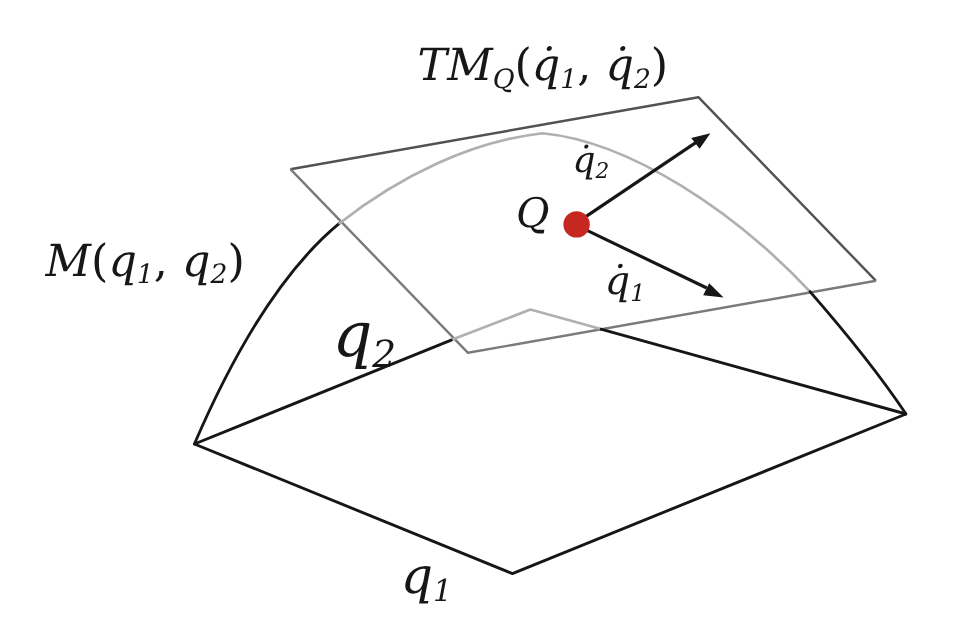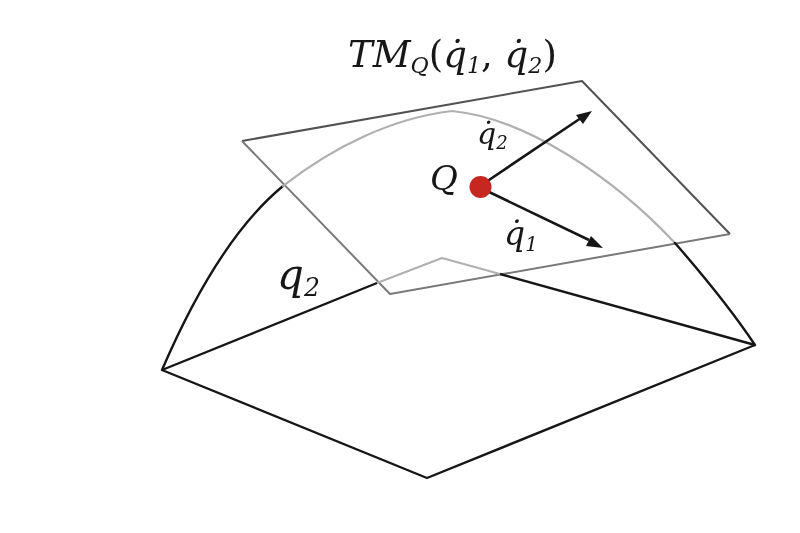--- a/index.html
+++ b/index.html
@@ -8,21 +8,21 @@
   .stage svg{position:absolute;left:0;top:0;}
   .mlabel{position:absolute;color:#171717;line-height:1;white-space:nowrap;}
   .m-i{font-style:italic;}
   .m-r{font-style:normal;}
   sub.m-sub{font-style:italic;font-size:0.60em;line-height:0;vertical-align:-0.28em;}
   .lbl-tangent{left:348px;top:36px;font-size:37px;text-align:center;}
   .lbl-manifold{left:38px;top:199px;font-size:37px;}
   .lbl-point{left:430px;top:161px;font-size:34px;}
   .lbl-vq2{left:477px;top:119px;font-size:30px;}
   .lbl-vq1{left:504px;top:217px;font-size:33px;}
-  .lbl-cq2{left:277px;top:254px;font-size:42px;}
+  .lbl-cq2{left:277px;top:254px;font-size:52px;}
   .lbl-cq1{left:334px;top:459px;font-size:42px;}
 </style>
 </head>
 <body>
 
 <div class="stage">
 
   <svg width="800" height="533" viewBox="0 0 800 533">
 
     <path d="M 242 141 L 582 81 L 730 234" fill="none" stroke-width="2" stroke-linejoin="round" stroke="#525252"></path>
@@ -40,17 +40,19 @@
 
     <path d="M 486 182 L 581 118" fill="none" stroke-width="2.6" stroke="#161616"></path>
     <polygon points="592,111 583,124 576,115" fill="#161616"></polygon>
     <path d="M 487 191 L 589 240" fill="none" stroke-width="2.6" stroke="#161616"></path>
     <polygon points="603,248 586,246 591,236" fill="#161616"></polygon>
 
     <circle cx="480.5" cy="187" r="11" fill="#c62821"></circle>
   </svg>
 
   <div class="mlabel lbl-tangent"><span class="m-i">TM</span><sub class="m-sub">Q</sub><span class="m-r">(</span><span class="m-i">q̇</span><sub class="m-sub">1</sub><span class="m-r">, </span><span class="m-i">q̇</span><sub class="m-sub">2</sub><span class="m-r">)</span></div>
+  <div class="mlabel lbl-manifold"><span class="m-i">M</span><span class="m-r">(</span><span class="m-i">q</span><sub class="m-sub">1</sub><span class="m-r">, </span><span class="m-i">q</span><sub class="m-sub">2</sub><span class="m-r">)</span></div>
   <div class="mlabel lbl-point"><span class="m-i">Q</span></div>
   <div class="mlabel lbl-vq2"><span class="m-i">q̇</span><sub class="m-sub">2</sub></div>
   <div class="mlabel lbl-vq1"><span class="m-i">q̇</span><sub class="m-sub">1</sub></div>
   <div class="mlabel lbl-cq2"><span class="m-i">q</span><sub class="m-sub">2</sub></div>
+  <div class="mlabel lbl-cq1"><span class="m-i">q</span><sub class="m-sub">1</sub></div>
 </div>
 
 </body></html>

